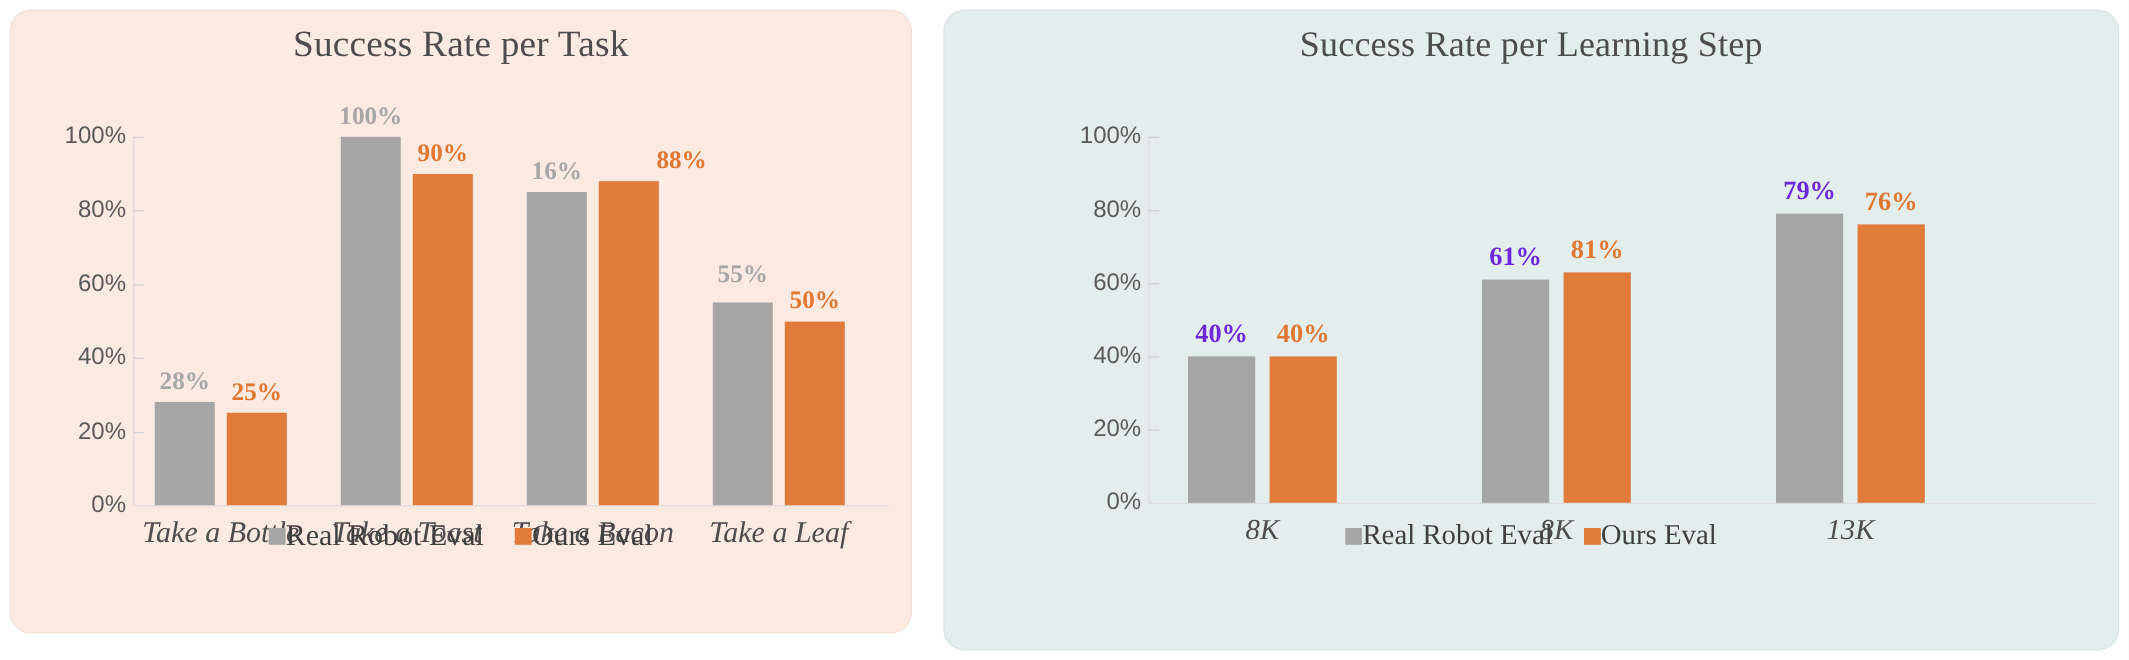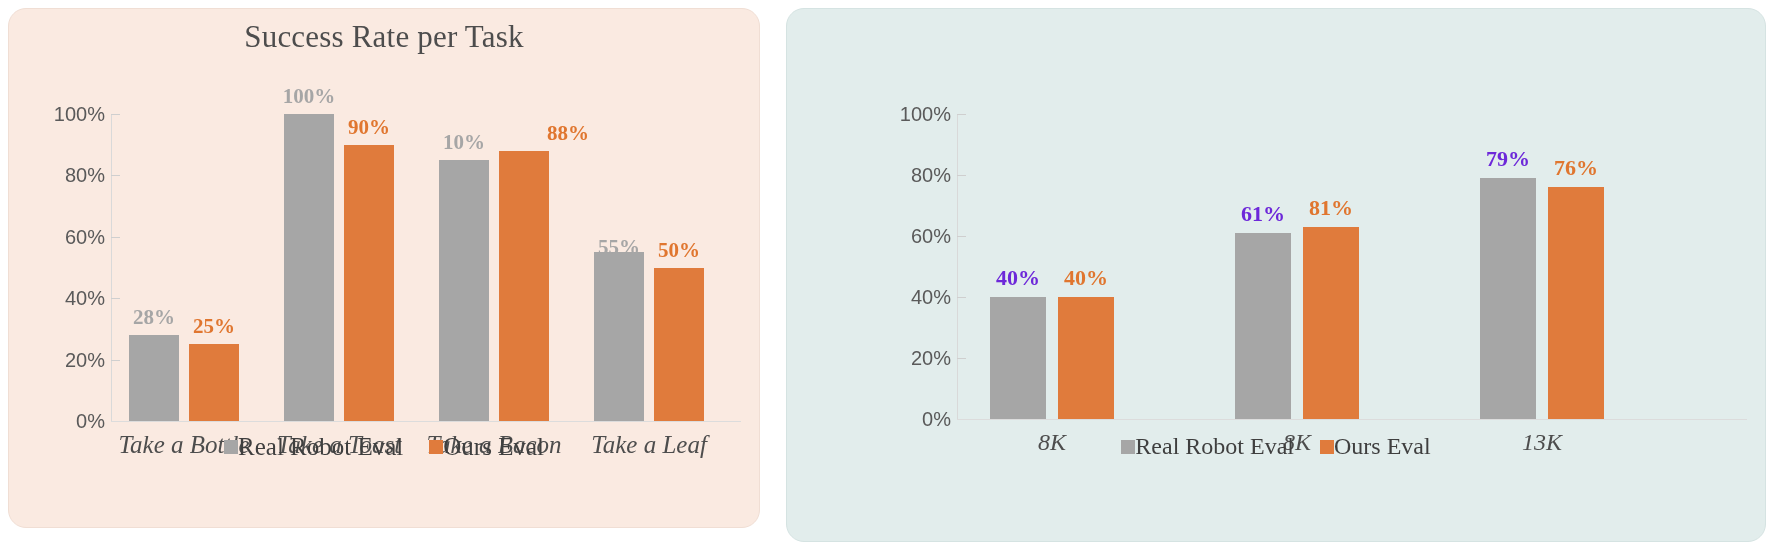--- a/index.html
+++ b/index.html
@@ -77,44 +77,45 @@
         <div class="vlabel grey-l" style="left: 125px; top: 236.04px;">28%</div>
         <div class="bar orange" style="left: 160px; width: 50px; height: 76.75px; top: 275.25px; bottom: auto;"></div>
         <div class="vlabel orange-l" style="left: 185px; top: 245.25px;">25%</div>
         <div class="catlabel" style="left: 155px; top: 362px;">Take a Bottle</div>
         <div class="bar grey" style="left: 255px; width: 50px; height: 307px; top: 45px; bottom: auto;"></div>
         <div class="vlabel grey-l" style="left: 280px; top: 15px;">100%</div>
         <div class="bar orange" style="left: 315px; width: 50px; height: 276.3px; top: 75.7px; bottom: auto;"></div>
         <div class="vlabel orange-l" style="left: 340px; top: 45.7px;">90%</div>
         <div class="catlabel" style="left: 310px; top: 362px;">Take a Toast</div>
         <div class="bar grey" style="left: 410px; width: 50px; height: 260.95px; top: 91.05px; bottom: auto;"></div>
-        <div class="vlabel grey-l" style="left: 435px; top: 61.05px;">10%</div>
+        <div class="vlabel grey-l" style="left: 435px; top: 61.05px;">16%</div>
         <div class="bar orange" style="left: 470px; width: 50px; height: 270.16px; top: 81.84px; bottom: auto;"></div>
         <div class="vlabel orange-l" style="left: 495px; top: 51.84px; margin-left: 44px;">88%</div>
         <div class="catlabel" style="left: 465px; top: 362px;">Take a Bacon</div>
         <div class="bar grey" style="left: 565px; width: 50px; height: 168.85px; top: 183.15px; bottom: auto;"></div>
-        <div class="vlabel grey-l" style="left: 590px; top: 166px;">55%</div>
+        <div class="vlabel grey-l" style="left: 590px; top: 147px;">55%</div>
         <div class="bar orange" style="left: 625px; width: 50px; height: 153.5px; top: 198.5px; bottom: auto;"></div>
         <div class="vlabel orange-l" style="left: 650px; top: 168.5px;">50%</div>
         <div class="catlabel" style="left: 620px; top: 362px;">Take a Leaf</div>
       </div>
 
     <div class="legend">
       <div class="legend-item">
         <span class="swatch grey"></span>
         <span class="legend-text">Real Robot Eval</span>
       </div>
       <div class="legend-item">
         <span class="swatch orange"></span>
         <span class="legend-text">Ours Eval</span>
       </div>
     </div>
   </div>
 
   <div class="panel right">
+    <div class="chart-title">Success Rate per Learning Step</div>
 
     <div class="plot" id="plot-right">
         <div class="yaxisline" style="left: 100px; top: 45px; height: 305px;"></div>
         <div class="baseline" style="left: 100px; top: 350px; width: 790px;"></div>
         <div class="ytick" style="top: 350px; left: 22px;">0%</div>
         <div class="ytick" style="top: 289px; left: 22px;">20%</div>
         <div class="ytickmark" style="left: 100px; top: 289px;"></div>
         <div class="ytick" style="top: 228px; left: 22px;">40%</div>
         <div class="ytickmark" style="left: 100px; top: 228px;"></div>
         <div class="ytick" style="top: 167px; left: 22px;">60%</div>

